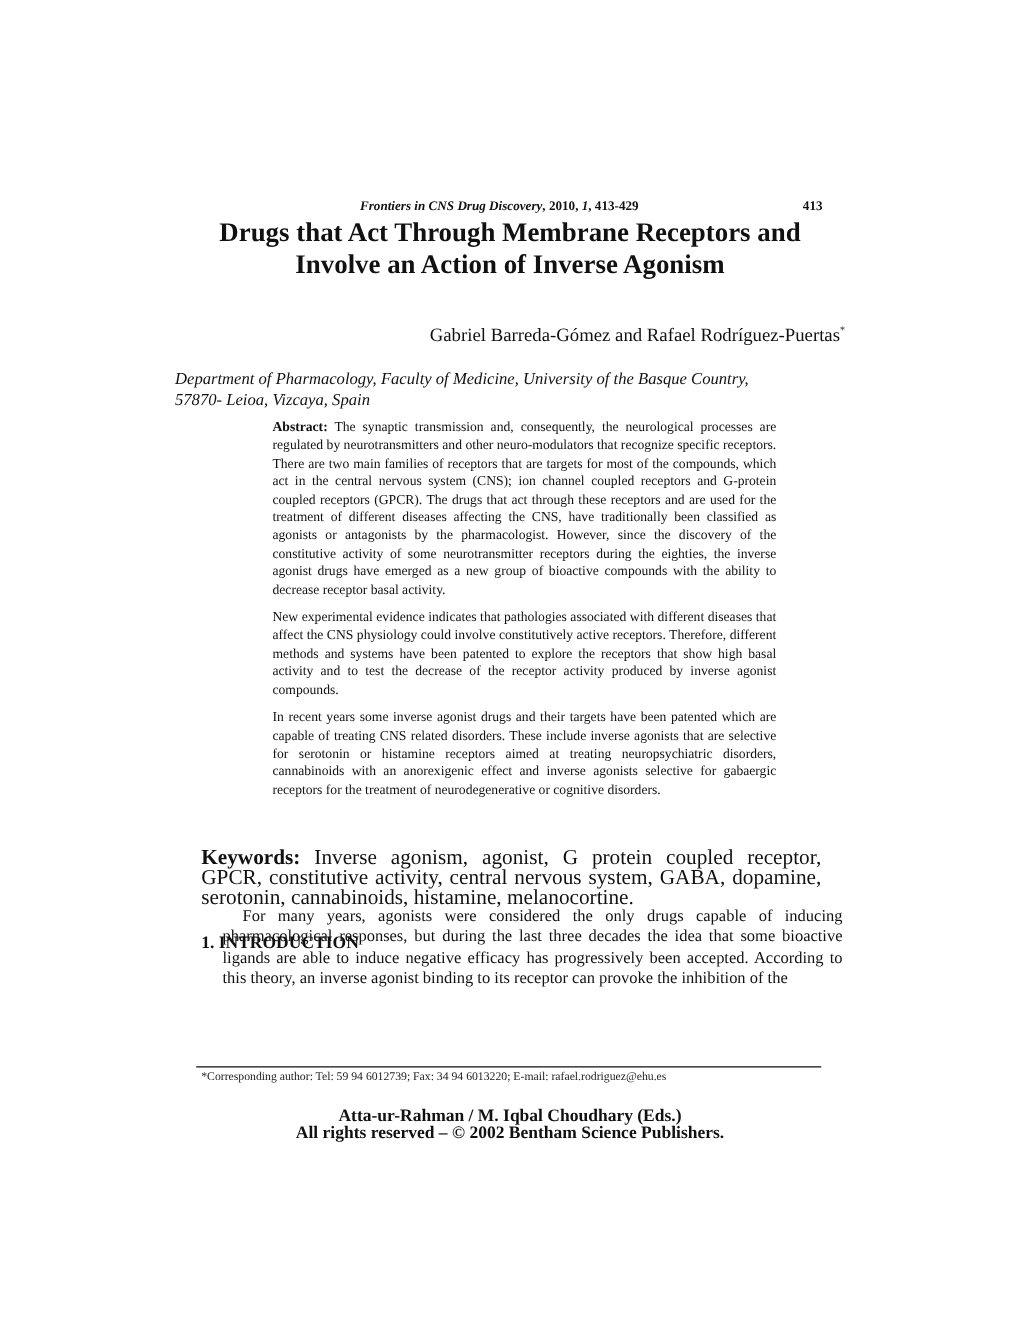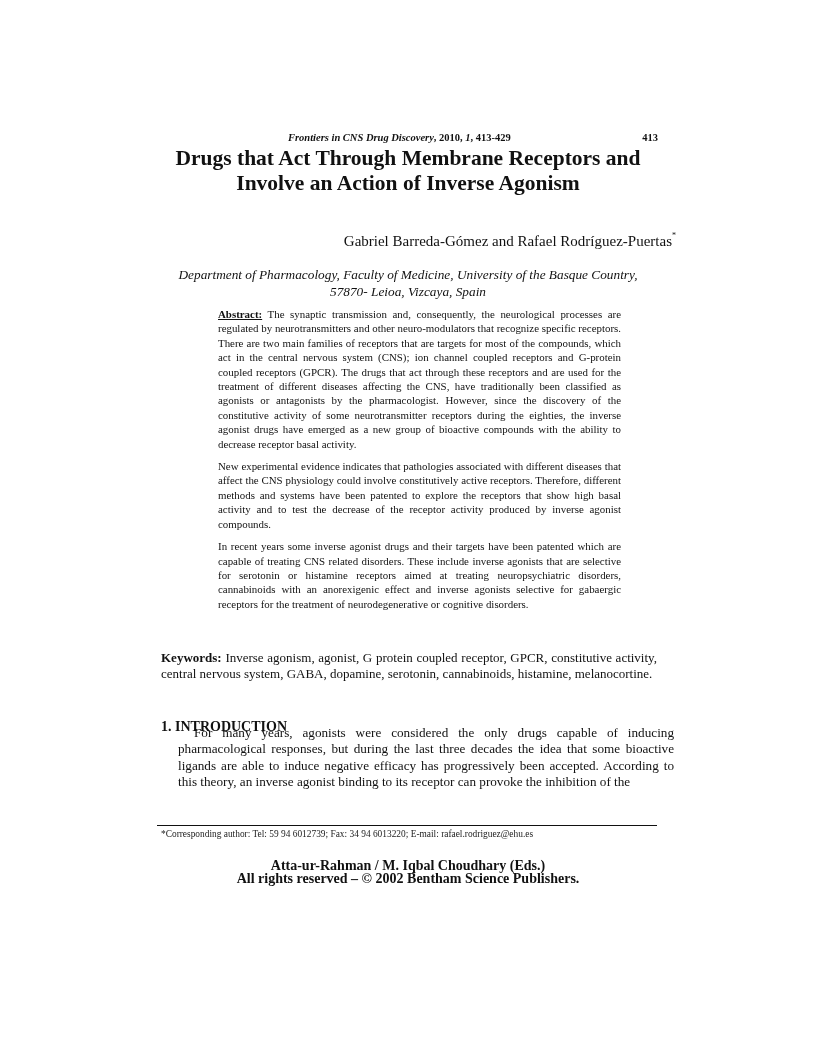--- a/index.html
+++ b/index.html
@@ -1,49 +1,49 @@
 <!DOCTYPE html>
 <html><head>
 <meta charset="utf-8">
 <style>
   html, body { margin: 0; padding: 0; background: #ffffff; }
   body {
     width: 816px; height: 1056px; position: relative; overflow: hidden;
     font-family: "Liberation Serif", "DejaVu Serif", serif; color: #111;
   }
-  .abs { position: absolute; }
+  .abs { position: absolute; margin-top: 28px; }
   .running-head {
     top: 132px; left: 288px; width: 370px;
     font-size: 10.5px; font-weight: bold;
   }
   .running-head .journal { font-style: italic; }
   .running-head .vol { font-style: italic; }
   .page-num { position: absolute; right: 0; top: 0; }
   .title {
     top: 146px; left: 140px; width: 536px; text-align: center;
     font-size: 21.5px; font-weight: bold; line-height: 25px;
   }
   .authors {
     top: 233px; left: 140px; width: 536px; text-align: right;
     font-size: 15px;
   }
   .authors sup { font-size: 8px; vertical-align: top; position: relative; top: -2px; }
   .affil {
-    top: 266px; left: 140px; width: 536px; text-align: center;
+    top: 266px; left: 140px; width: 536px; 
     font-size: 13.3px; font-style: italic; line-height: 17px;
   }
   .abstract {
     top: 307px; left: 218px; width: 403px;
     font-size: 10.9px; line-height: 14.4px; text-align: justify;
   }
   .abstract p { margin: 0 0 8px 0; }
-  .abstract b { font-weight: bold; text-decoration: underline; }
+  .abstract b { font-weight: bold; }
   .keywords {
     top: 650px; left: 161px; width: 496px;
-    font-size: 13px; line-height: 16.2px; text-align: justify;
+    font-size: 17px; line-height: 16.2px; text-align: justify;
   }
   .section-heading {
     top: 719px; left: 161px; font-size: 14px; font-weight: bold;
   }
   .intro {
     top: 708px; left: 161px; width: 496px;
     font-size: 13.2px; line-height: 16.3px; text-align: justify;
     text-indent: 16px; margin: 17px;
   }
   .rule {

